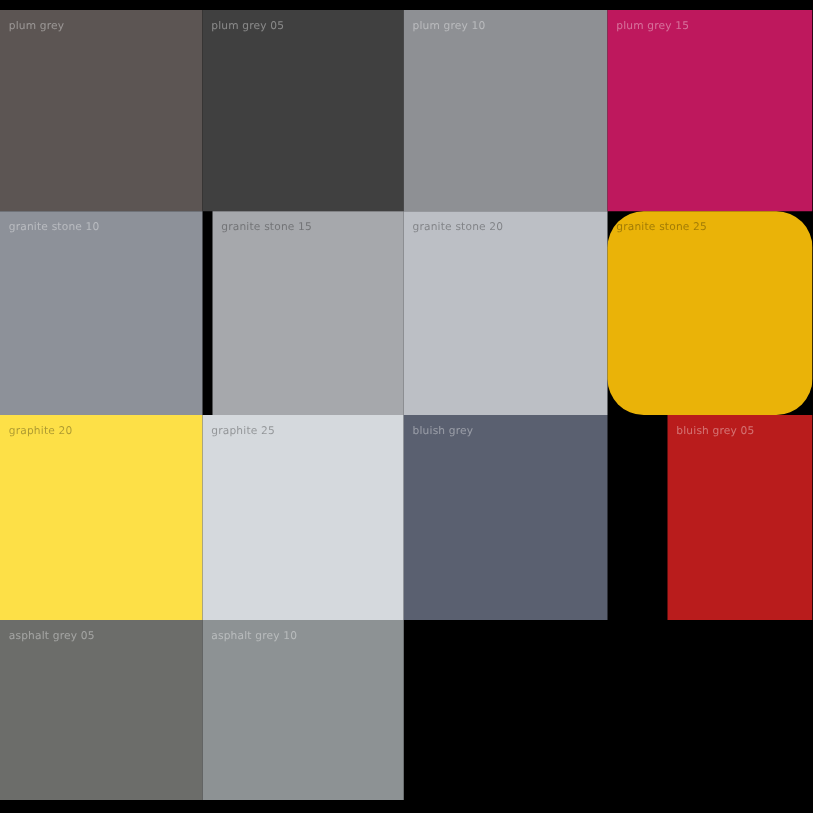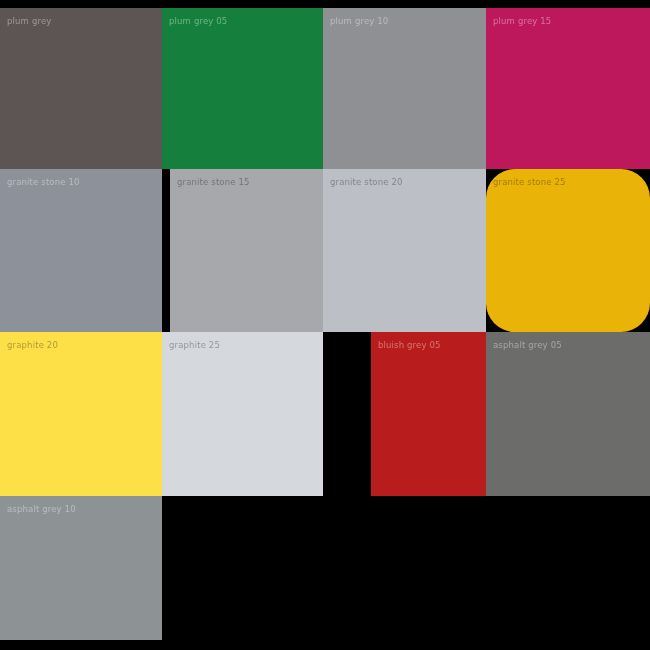--- a/index.html
+++ b/index.html
@@ -65,21 +65,21 @@
 <body>
 
 <div id="palette-canvas">
 
   <div class="bar" id="top-bar"></div>
 
   <div id="swatch-grid">
       <div class="swatch" style="background: rgb(92, 85, 83); text-decoration: underline;">
         <span class="swatch-label on-dark">plum grey</span>
       </div>
-      <div class="swatch" style="background: #15803d;">
+      <div class="swatch" style="background: #404040;">
         <span class="swatch-label on-dark">plum grey 05</span>
       </div>
       <div class="swatch" style="background: rgb(142, 144, 148);">
         <span class="swatch-label on-dark">plum grey 10</span>
       </div>
       <div class="swatch" style="background: #be185d; padding-left: 44px;">
         <span class="swatch-label on-dark">plum grey 15</span>
       </div>
       <div class="swatch" style="background: rgb(141, 145, 153);">
         <span class="swatch-label on-dark">granite stone 10</span>
@@ -92,20 +92,23 @@
       </div>
       <div class="swatch" style="background: #eab308; border-radius: 29px;">
         <span class="swatch-label on-light">granite stone 25</span>
       </div>
       <div class="swatch" style="background: #fde047;">
         <span class="swatch-label on-light">graphite 20</span>
       </div>
       <div class="swatch" style="background: rgb(213, 217, 221);">
         <span class="swatch-label on-light">graphite 25</span>
       </div>
+      <div class="swatch" style="background: rgb(90, 96, 112);">
+        <span class="swatch-label on-dark">bluish grey</span>
+      </div>
       <div class="swatch" style="background: #b91c1c; margin-left: 48px;">
         <span class="swatch-label on-dark">bluish grey 05</span>
       </div>
       <div class="swatch" style="background: rgb(108, 109, 106);">
         <span class="swatch-label on-dark">asphalt grey 05</span>
       </div>
       <div class="swatch" style="background: rgb(141, 146, 148);">
         <span class="swatch-label on-dark">asphalt grey 10</span>
       </div>
     </div>

